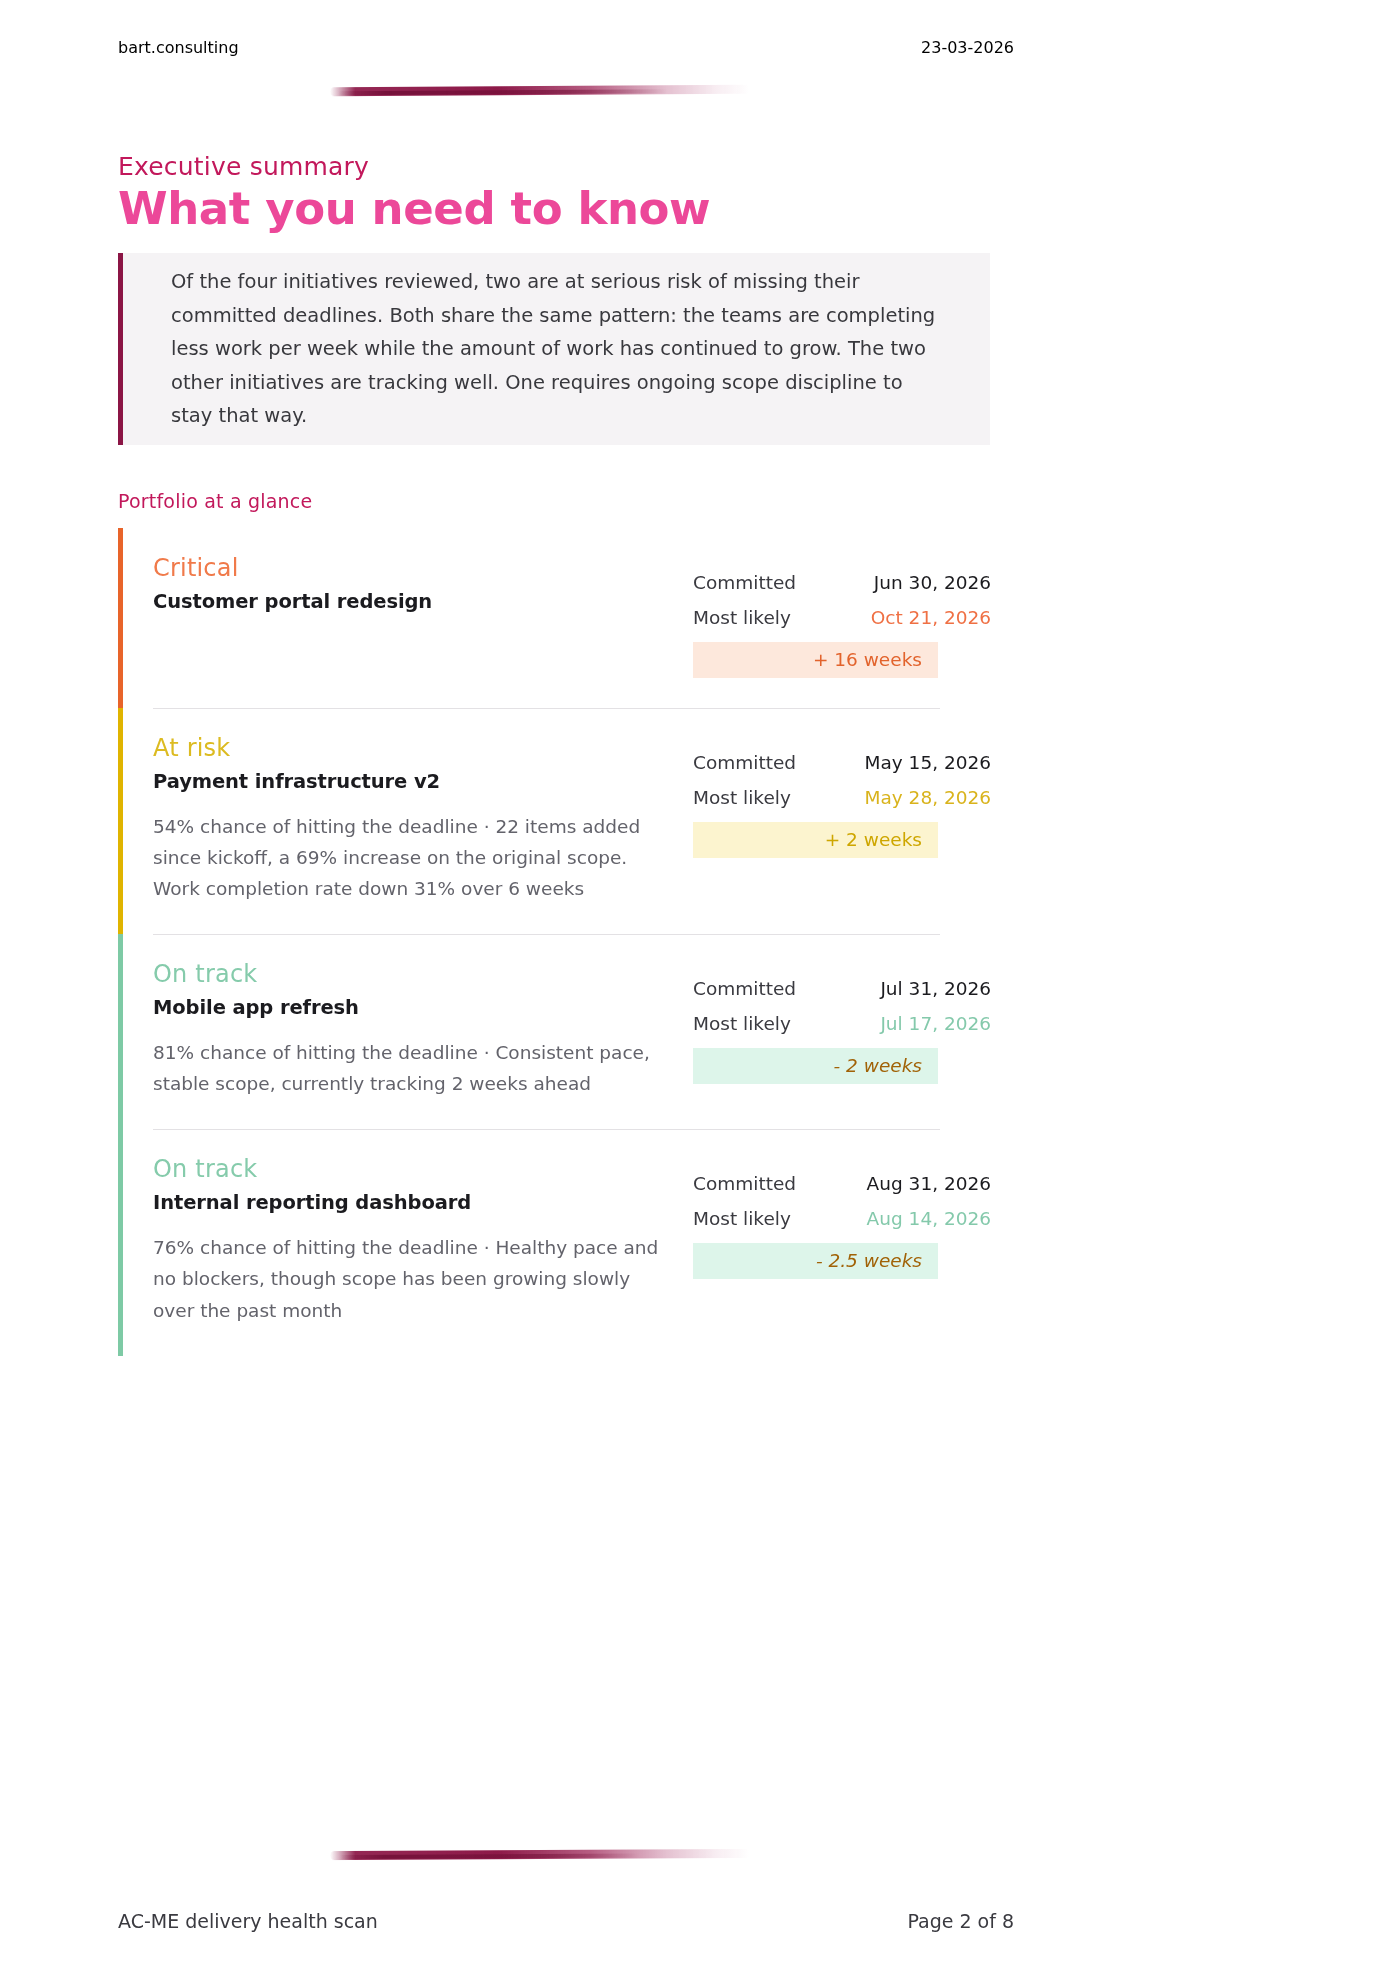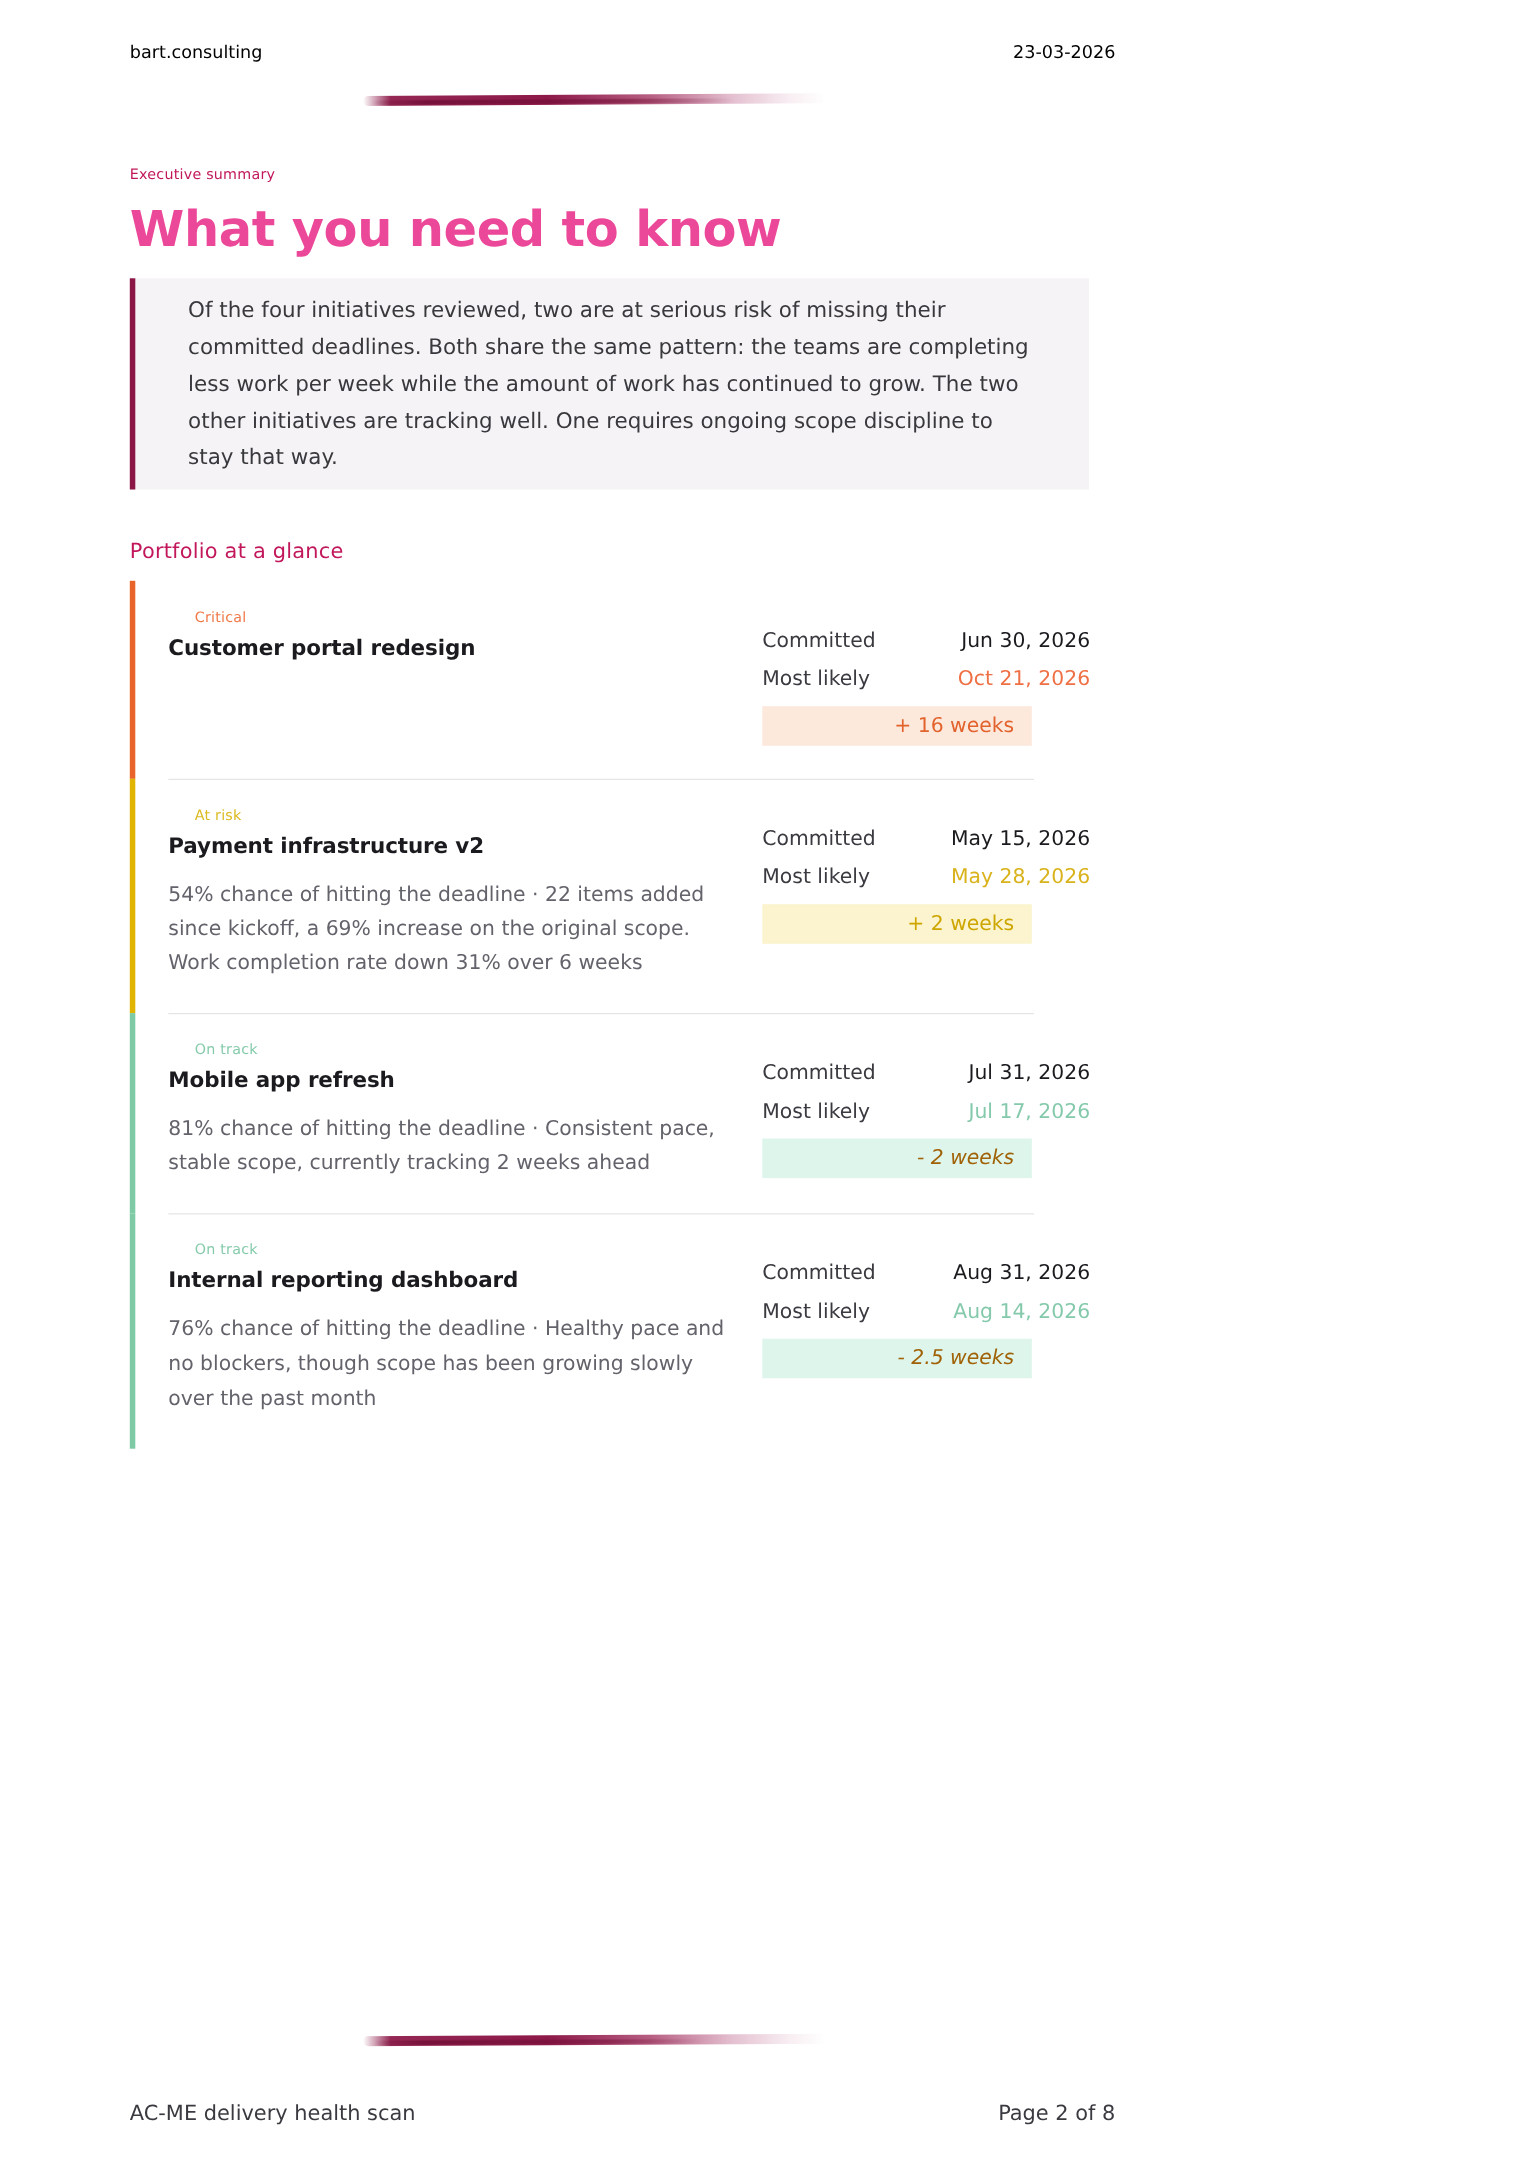--- a/index.html
+++ b/index.html
@@ -96,21 +96,21 @@
         rgba(112,14,54,.5) 70%,
         rgba(112,14,54,0) 100%);
     border-radius: 4px;
   }
 
   
   .eyebrow {
     position: absolute;
     left: 118px;
     top: 152px;
-    font-size: 13px;
+    font-size: 25px;
     color: #c2185b;
     letter-spacing: .2px;
   }
   .title {
     position: absolute;
     left: 118px;
     top: 182px;
     font-size: 45px;
     font-weight: 700;
     color: #ec4899;
@@ -172,24 +172,23 @@
     height: 1px;
     background: #e3e1e4;
   }
   .init-main {
     width: 540px;
     flex: none;
     padding-right: 18px;
     box-sizing: border-box;
   }
   .status {
-    font-size: 13px;
+    font-size: 24px;
     letter-spacing: .2px;
     margin-bottom: 8px;
-    margin-left: 24px;
   }
   .init-name {
     font-size: 19.5px;
     font-weight: 700;
     color: #1b1b1f;
     margin-bottom: 18px;
     letter-spacing: -.1px;
   }
   .init-desc {
     font-size: 18.5px;

